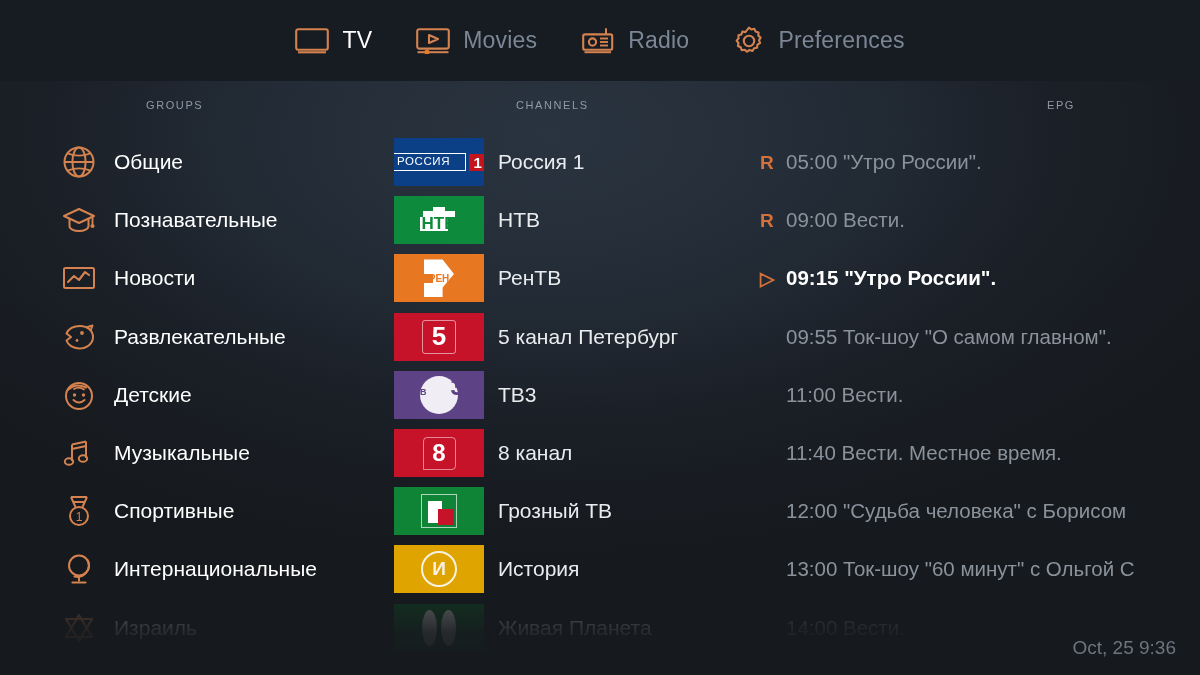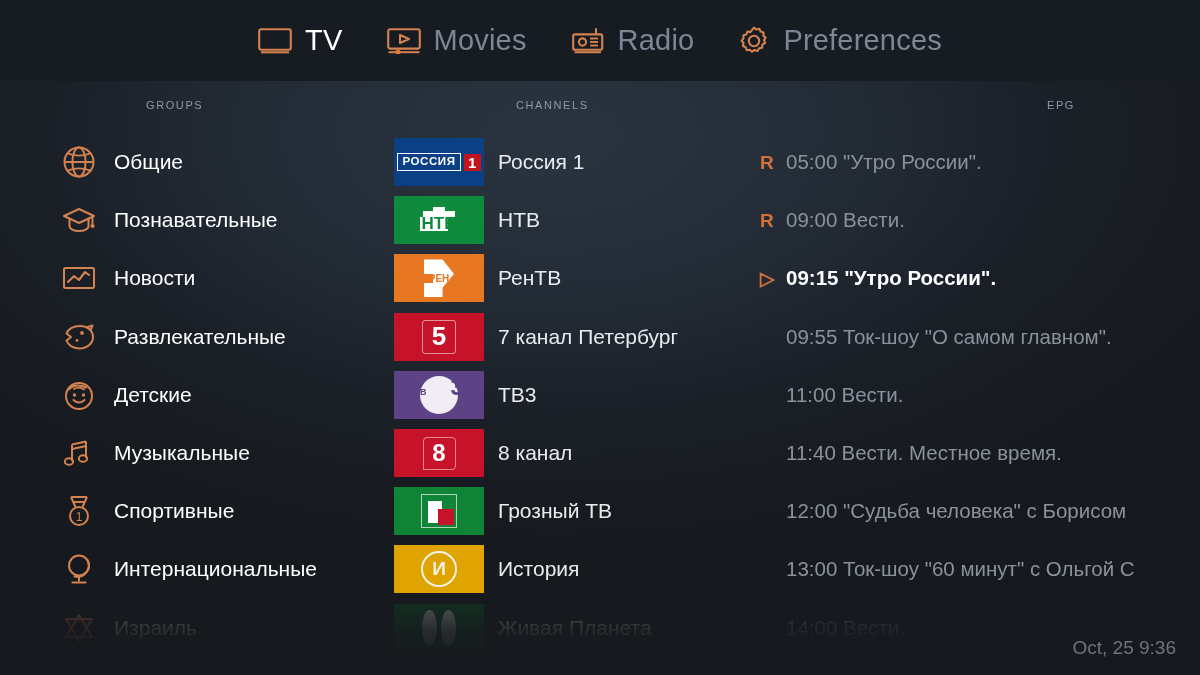--- a/index.html
+++ b/index.html
@@ -36,21 +36,21 @@
   .navitem {
     display: flex;
     align-items: center;
     gap: 13px;
     padding: 0 22px;
     height: 81px;
     cursor: pointer;
   }
   .navitem .ic { display: block; flex: 0 0 auto; line-height: 0; }
   .navitem .lbl {
-    font-size: 29px;
+    font-size: 23px;
     color: #7c8795;
     letter-spacing: .2px;
     white-space: nowrap;
   }
   .navitem.active .lbl { color: #ffffff; }
 
   
   .colhead {
     position: absolute;
     top: 99px;
@@ -140,23 +140,23 @@
     z-index: 7;
     margin-top: 42px;
   }
 
   
   .l-rossiya { background: #0b3f86; }
   .l-rossiya .box {
     border: 1.6px solid #fff;
     color: #fff;
     font-size: 11.5px;
-    font-weight: bold;
+    font-weight: normal;
     letter-spacing: .6px;
-    padding: 2px 4px 2px 4px;
+    padding: 2px 15px 2px 4px;
     line-height: 1;
   }
   .l-rossiya .one {
     background: #c3141e; color: #fff;
     font-size: 15px; font-weight: bold;
     width: 17px; height: 17px;
     display: flex; align-items: center; justify-content: center;
     margin-left: 3px;
   }
   .l-rossiya .inner { display: flex; align-items: center; }
@@ -442,21 +442,21 @@
             <span class="ren-t">РЕН</span>
           </span>
       </span>
       <span class="ch-lbl">РенТВ</span>
     </div>
 
     <div class="row">
       <span class="ch-logo l-five">
         <span class="sq">5</span>
       </span>
-      <span class="ch-lbl">7 канал Петербург</span>
+      <span class="ch-lbl">5 канал Петербург</span>
     </div>
 
     <div class="row">
       <span class="ch-logo l-tv3">
         <span class="circ">
             <span class="tv">ТВ</span>
             <span class="three">3</span>
           </span>
       </span>
       <span class="ch-lbl">ТВ3</span>

